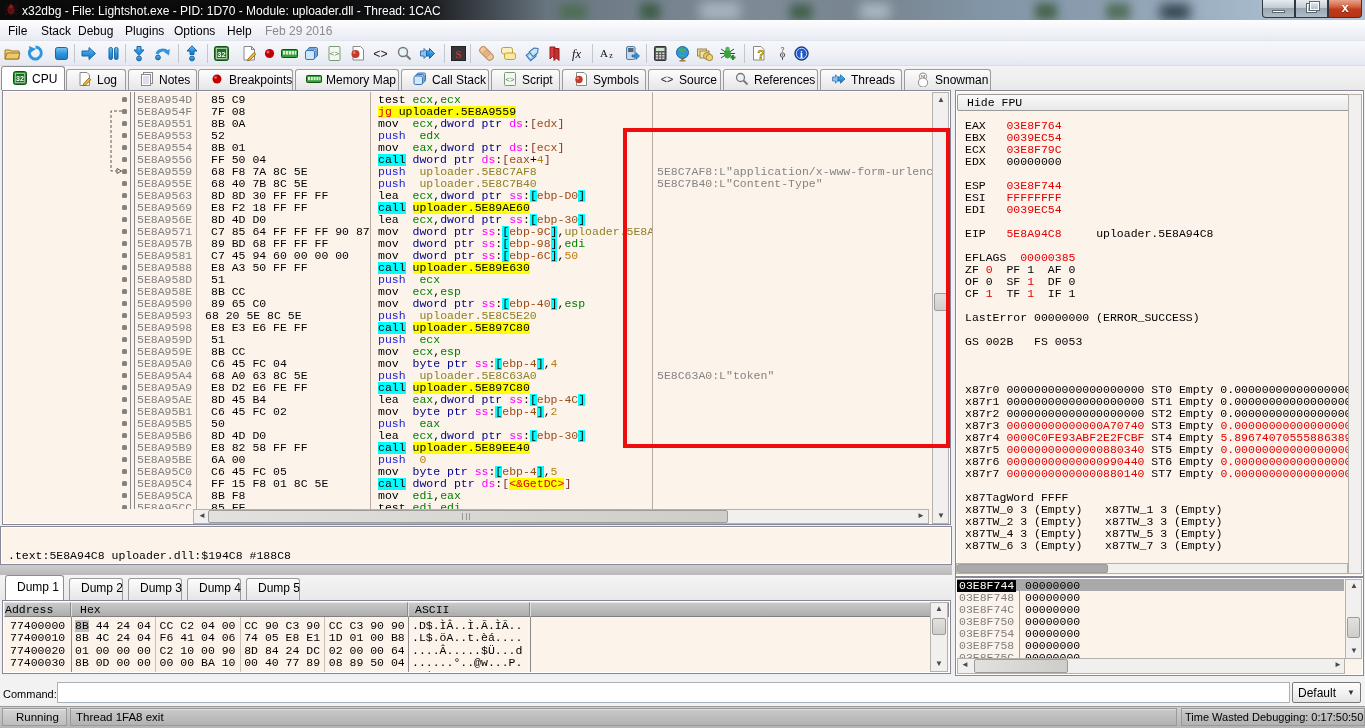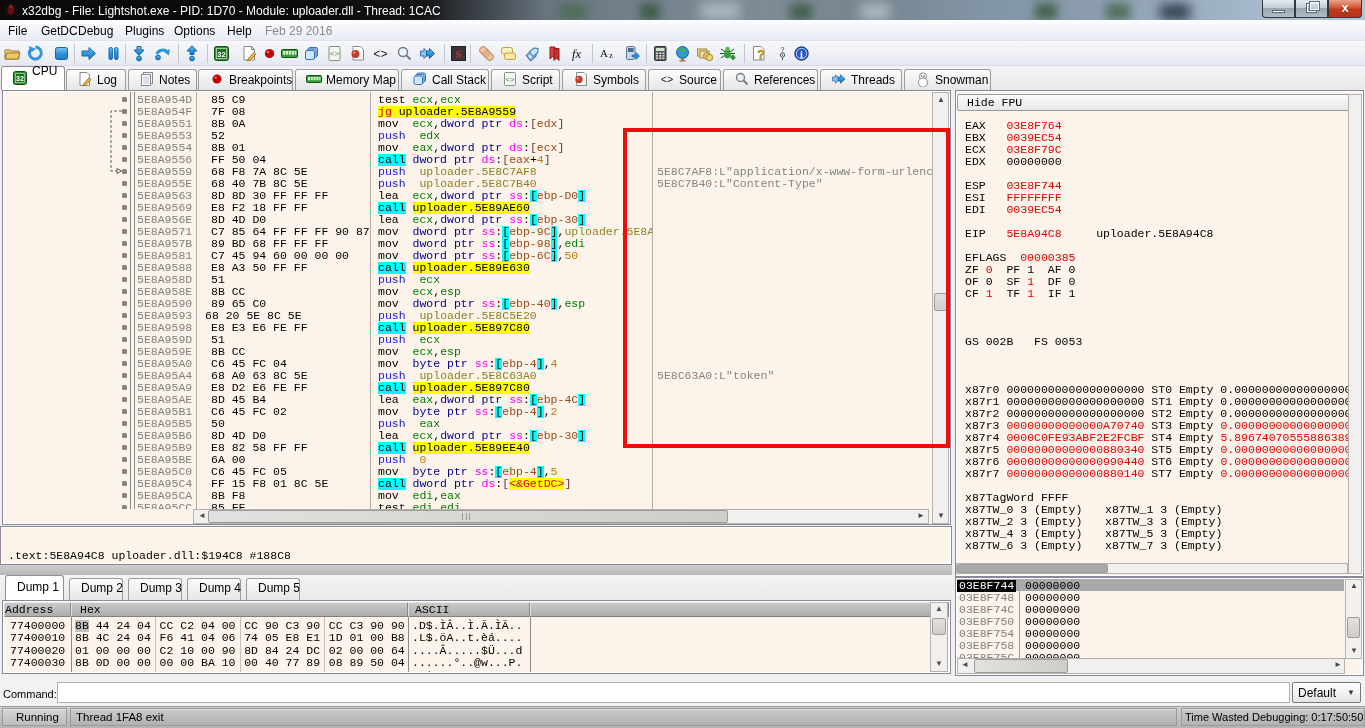--- a/index.html
+++ b/index.html
@@ -47,21 +47,21 @@
     <div class="a" style="left:9px;top:10px;width:13px;height:3px;background:#fff;border:1px solid #5a6770"></div>
   </div>
 <div class="a" style="left:1295px;top:0;width:33px;height:18px;background:linear-gradient(180deg,#e6ebef,#c3ccd4 45%,#99a7b2 50%,#b0bcc6);border:1px solid #31373c;border-top:none">
     <div class="a" style="left:11px;top:4px;width:9px;height:8px;border:1.5px solid #fff;box-shadow:0 0 0 1px #5a6770;background:transparent"></div>
     <div class="a" style="left:14px;top:2px;width:9px;height:8px;border:1.5px solid #fff;box-shadow:0 0 0 1px #5a6770;background:linear-gradient(180deg,#dfe5ea,#b6c1ca)"></div>
   </div>
 <div class="a" style="left:1328px;top:0;width:34px;height:18px;background:linear-gradient(180deg,#e8a38c,#d4603f 40%,#c03a1a 55%,#b53517);border:1px solid #31373c;border-top:none;border-radius:0 0 4px 0;color:#fff;font-weight:bold;font-size:13px;text-align:center;line-height:16px;text-shadow:0 1px 1px #7a2410">x</div>
 
 <div class="a" style="left:0;top:20px;width:1365px;height:21px;background:linear-gradient(180deg,#fdfdfe,#f0f2f8 60%,#e7ebf4);border-bottom:1px solid #e0e3ec"></div>
 <div class="a" style="left:8px;top:24px;font-size:12px">File</div>
-<div class="a" style="left:41px;top:24px;font-size:12px">GetDC</div>
+<div class="a" style="left:41px;top:24px;font-size:12px">Stack</div>
 <div class="a" style="left:78px;top:24px;font-size:12px">Debug</div>
 <div class="a" style="left:125px;top:24px;font-size:12px">Plugins</div>
 <div class="a" style="left:174px;top:24px;font-size:12px">Options</div>
 <div class="a" style="left:227px;top:24px;font-size:12px">Help</div>
 <div class="a" style="left:265px;top:24px;font-size:12px;color:#8a8a8a">Feb 29 2016</div>
 <div class="a" style="left:0;top:41px;width:1365px;height:25px;background:linear-gradient(180deg,#f7f8fb,#eceef5 70%,#e4e8f1);border-bottom:1px solid #d8dce6"></div>
 <div class="a" style="left:74px;top:44px;width:1px;height:19px;background:#c3c7cf"></div>
 <div class="a" style="left:125px;top:44px;width:1px;height:19px;background:#c3c7cf"></div>
 <div class="a" style="left:178px;top:44px;width:1px;height:19px;background:#c3c7cf"></div>
 <div class="a" style="left:207px;top:44px;width:1px;height:19px;background:#c3c7cf"></div>
@@ -254,21 +254,21 @@
     <circle cx="8.5" cy="8.5" r="5.2" fill="none" stroke="#cfe0f8" stroke-width="0.9"></circle>
     <text x="8.5" y="12.5" font-size="10.5" font-weight="bold" font-family="Liberation Serif" fill="#fff" text-anchor="middle">i</text>
   </svg>
 <div class="a" style="left:0;top:66px;width:1365px;height:24px;background:linear-gradient(180deg,#f4f4f5,#e9e9ea)"></div>
 <div class="tab" style="left:1px;top:66px;width:64px;height:24px;background:#fff;border-color:#8e8e8e"></div>
 <svg class="a" style="left:12px;top:70px" width="16" height="16" viewBox="0 0 16 16">
     <rect x="1.5" y="1.5" width="13" height="13" rx="2" fill="#2f8f33" stroke="#145016"></rect>
     <rect x="3.5" y="3.5" width="9" height="9" fill="#1c6e20" stroke="#b7e0b0" stroke-width="0.7"></rect>
     <text x="8" y="10.8" font-size="7" font-family="Liberation Sans" font-weight="bold" fill="#fff" text-anchor="middle">32</text>
   </svg>
-<div class="tabt" style="left:32px;top:64px">CPU</div>
+<div class="tabt" style="left:32px;top:72px">CPU</div>
 <div class="tab" style="left:66px;top:69px;width:60px;height:21px"></div>
 <svg class="a" style="left:77px;top:71px" width="16" height="16" viewBox="0 0 16 16">
     <path d="M3 1.5 L10 1.5 L12.5 4 L12.5 14.5 L3 14.5 Z" fill="#fff" stroke="#888"></path>
     <path d="M6.5 13 L12 7 L13.8 8.7 L8.3 14.3 L6 14.8 Z" fill="#f0c040" stroke="#a06a10"></path>
   </svg>
 <div class="tabt" style="left:97px;top:73px">Log</div>
 <div class="tab" style="left:128px;top:69px;width:69px;height:21px"></div>
 <svg class="a" style="left:139px;top:71px" width="16" height="16" viewBox="0 0 16 16">
     <rect x="4.5" y="1.5" width="9" height="11" fill="#fff" stroke="#888"></rect>
     <rect x="2.5" y="3.5" width="9" height="11" fill="#fff" stroke="#888"></rect>
@@ -520,20 +520,21 @@
 <div class="mono a" style="left:8px;top:32px;width:383px;overflow:hidden">ECX   <span class="red">03E8F79C</span></div>
 <div class="mono a" style="left:8px;top:44px;width:383px;overflow:hidden">EDX   00000000</div>
 <div class="mono a" style="left:8px;top:68px;width:383px;overflow:hidden">ESP   <span class="red">03E8F744</span></div>
 <div class="mono a" style="left:8px;top:80px;width:383px;overflow:hidden">ESI   <span class="red">FFFFFFFF</span></div>
 <div class="mono a" style="left:8px;top:92px;width:383px;overflow:hidden">EDI   <span class="red">0039EC54</span></div>
 <div class="mono a" style="left:8px;top:116px;width:383px;overflow:hidden">EIP   <span class="red">5E8A94C8</span>     uploader.5E8A94C8</div>
 <div class="mono a" style="left:8px;top:140px;width:383px;overflow:hidden">EFLAGS  <span class="red">00000385</span></div>
 <div class="mono a" style="left:8px;top:152px;width:383px;overflow:hidden">ZF <span class="red">0</span>  PF 1  AF 0</div>
 <div class="mono a" style="left:8px;top:164px;width:383px;overflow:hidden">OF 0  SF <span class="red">1</span>  DF 0</div>
 <div class="mono a" style="left:8px;top:176px;width:383px;overflow:hidden">CF <span class="red">1</span>  TF <span class="red">1</span>  IF 1</div>
+<div class="mono a" style="left:8px;top:200px;width:383px;overflow:hidden">LastError 00000000 (ERROR_SUCCESS)</div>
 <div class="mono a" style="left:8px;top:224px;width:383px;overflow:hidden">GS 002B   FS 0053</div>
 <div class="mono a" style="left:8px;top:272px;width:383px;overflow:hidden">x87r0 00000000000000000000 ST0 Empty 0.000000000000000000000</div>
 <div class="mono a" style="left:8px;top:284px;width:383px;overflow:hidden">x87r1 00000000000000000000 ST1 Empty 0.000000000000000000000</div>
 <div class="mono a" style="left:8px;top:296px;width:383px;overflow:hidden">x87r2 00000000000000000000 ST2 Empty 0.000000000000000000000</div>
 <div class="mono a" style="left:8px;top:308px;width:383px;overflow:hidden">x87r3 <span class="red">00000000000000A70740</span> ST3 Empty <span class="red">0.000000000000000000000</span></div>
 <div class="mono a" style="left:8px;top:320px;width:383px;overflow:hidden">x87r4 <span class="red">0000C0FE93ABF2E2FCBF</span> ST4 Empty <span class="red">5.896740705558863894e-4</span></div>
 <div class="mono a" style="left:8px;top:332px;width:383px;overflow:hidden">x87r5 <span class="red">00000000000000880340</span> ST5 Empty <span class="red">0.000000000000000000000</span></div>
 <div class="mono a" style="left:8px;top:344px;width:383px;overflow:hidden">x87r6 <span class="red">00000000000000990440</span> ST6 Empty <span class="red">0.000000000000000000000</span></div>
 <div class="mono a" style="left:8px;top:356px;width:383px;overflow:hidden">x87r7 <span class="red">00000000000000880140</span> ST7 Empty <span class="red">0.000000000000000000000</span></div>
 <div class="mono a" style="left:8px;top:380px;width:383px;overflow:hidden">x87TagWord FFFF</div>

